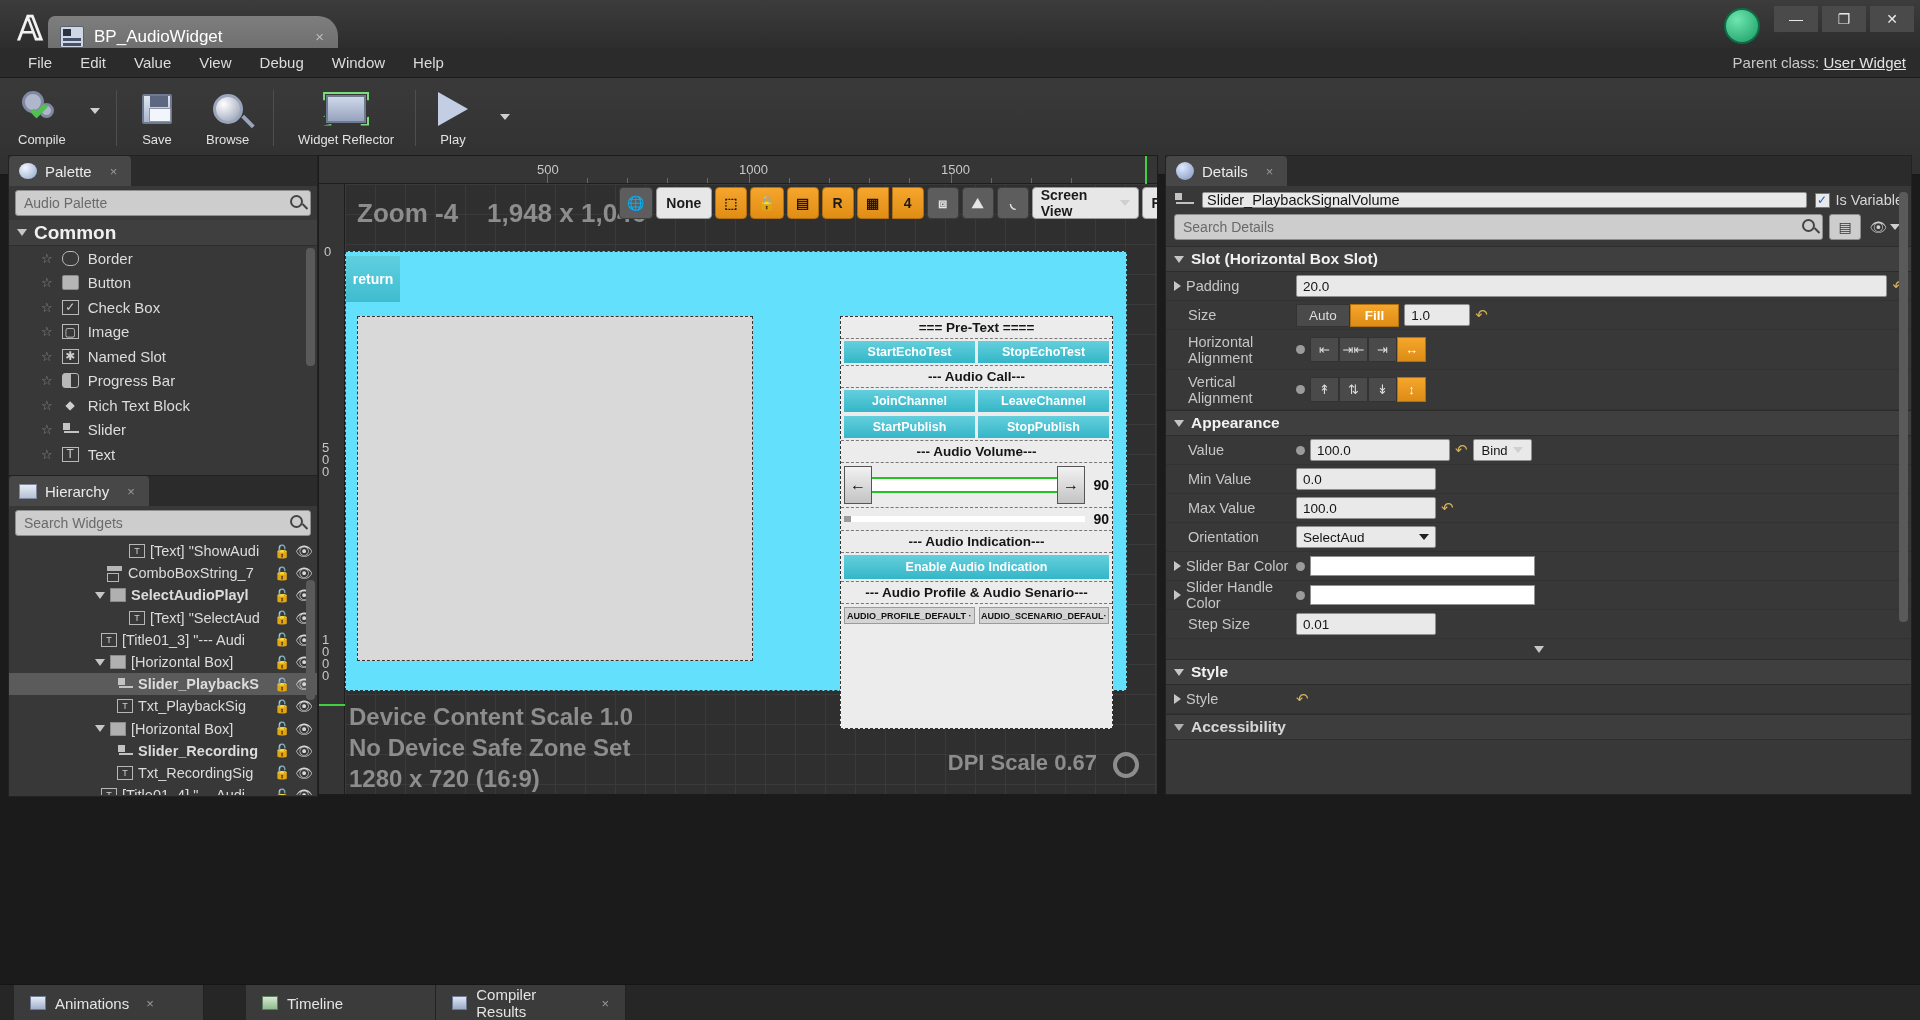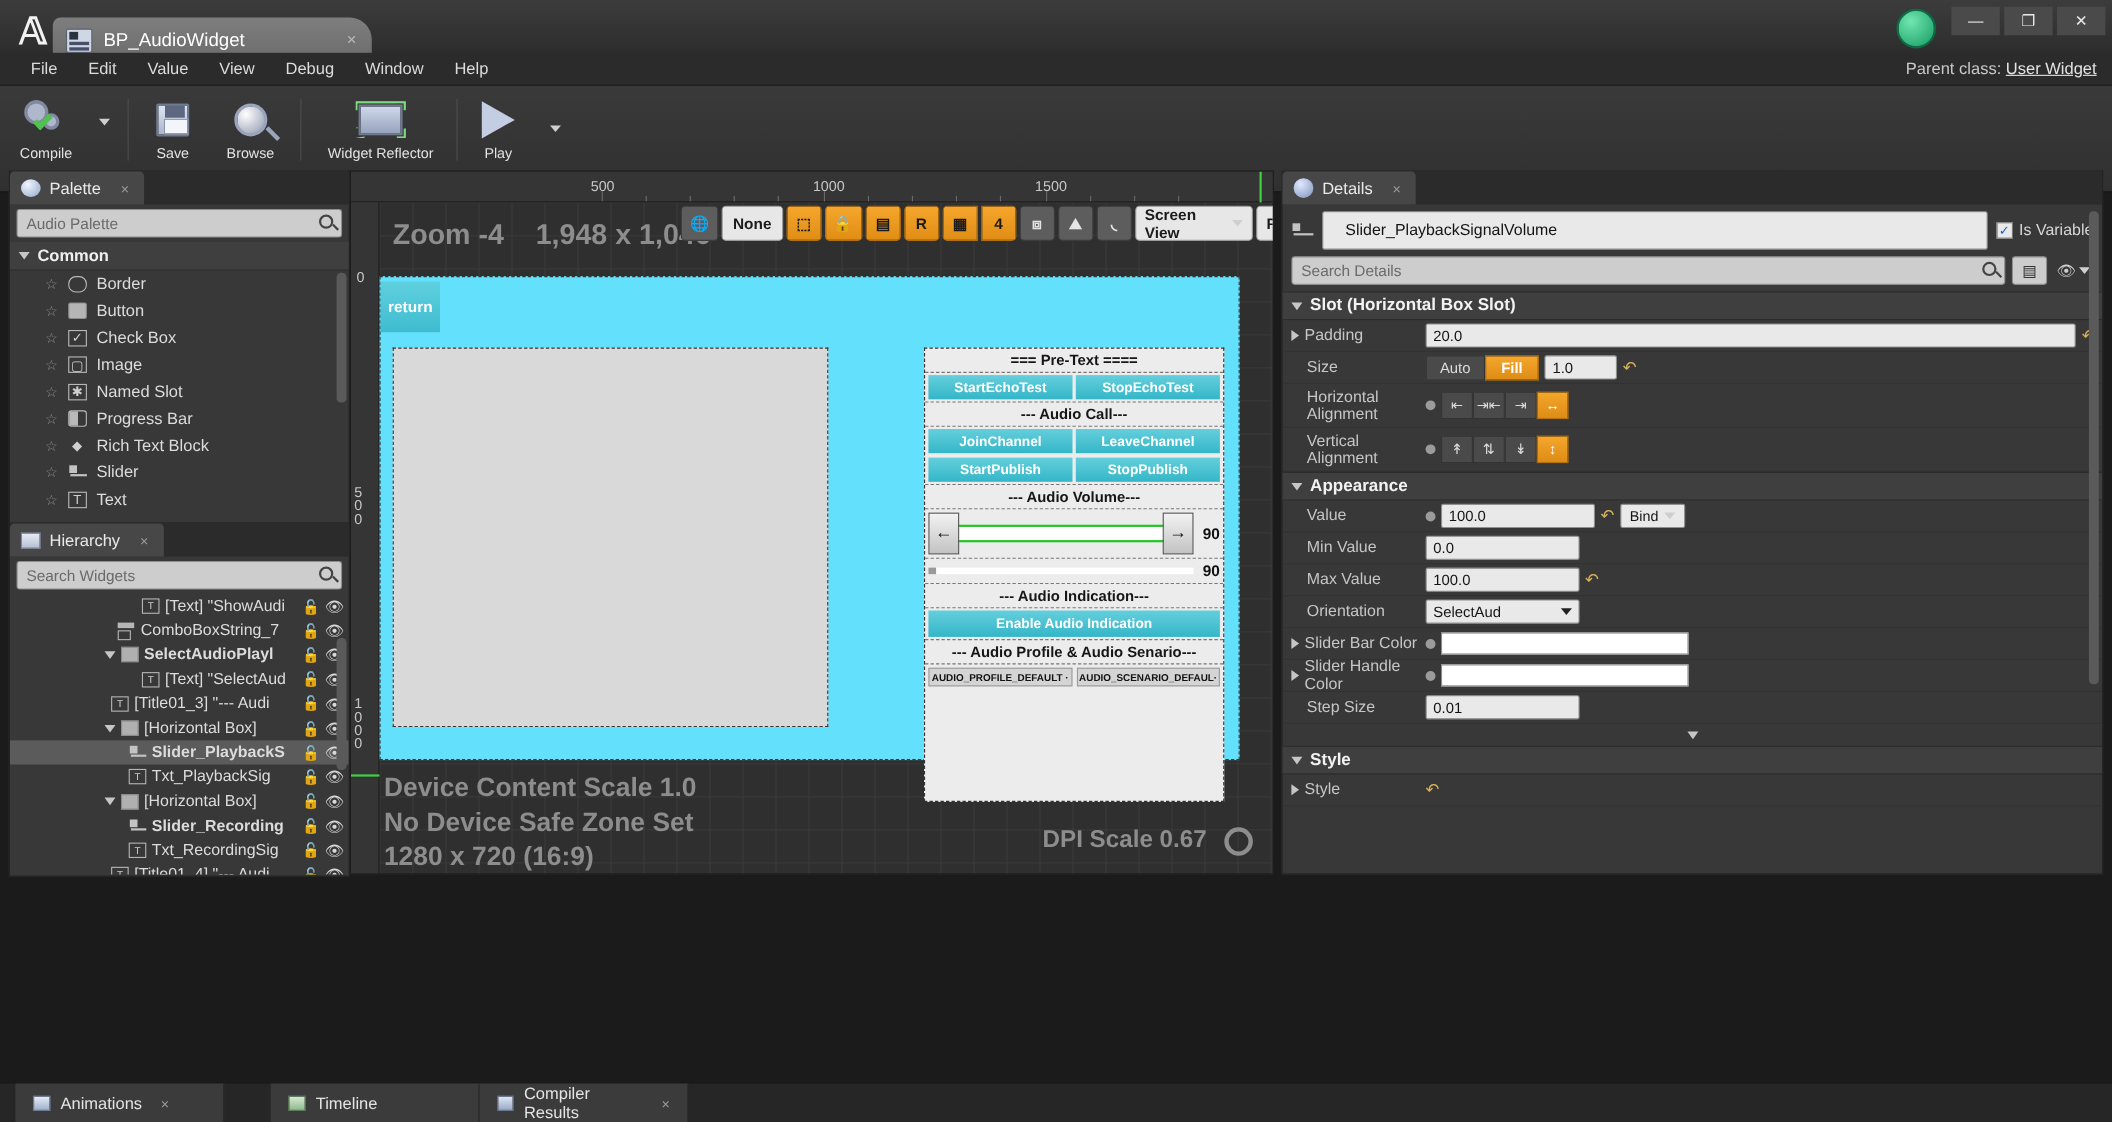--- a/index.html
+++ b/index.html
@@ -92,21 +92,21 @@
     border-radius:4px 4px 0 0; font-size:15px; color:#eaeaea; }
   .panel-tab .x { margin-left:10px; color:#9a9a9a; font-size:13px; }
   .srch { height:26px; margin:4px 6px; background:#cdcdcd; border:1px solid #8e8e8e; border-radius:3px;
     display:flex; align-items:center; padding:0 8px; font-size:14px; color:#6a6a6a; position:relative; }
   .srch .mg { position:absolute; right:7px; top:4px; width:13px; height:13px; border:2px solid #444;
     border-radius:50%; }
   .srch .mg:after{content:"";position:absolute;right:-5px;bottom:-4px;width:2px;height:7px;background:#444;transform:rotate(-45deg);}
 
   
   .cat-hdr { height:26px; background:#3f3f3f; display:flex; align-items:center; gap:7px;
-    padding-left:8px; font-size:15px; font-weight:bold; color:#f0f0f0; border-bottom:1px solid #2d2d2d;}
+    padding-left:8px; font-size:19px; font-weight:bold; color:#f0f0f0; border-bottom:1px solid #2d2d2d;}
   .tri-d{width:0;height:0;border-left:5px solid transparent;border-right:5px solid transparent;border-top:7px solid #c6c6c6;}
   .tri-r{width:0;height:0;border-top:5px solid transparent;border-bottom:5px solid transparent;border-left:7px solid #c6c6c6;}
   .pal-row { height:24.5px; display:flex; align-items:center; gap:9px; padding-left:32px; font-size:15px; color:#dcdcdc;}
   .pal-row .star { color:#8d8d8d; font-size:13px; }
   .pal-ico { width:17px; height:15px; display:flex; align-items:center; justify-content:center;
     font-size:12px; color:#cfcfcf; }
   .pal-ico.box { border:1.5px solid #b9b9b9; border-radius:7px; }
   .pal-ico.btn { background:#b5b5b5; border:1px solid #8b8b8b; border-radius:2px;}
   .pal-ico.sq { border:1.5px solid #b9b9b9; }
   .pal-ico.pb { border:1.5px solid #b9b9b9; border-radius:3px; background:linear-gradient(90deg,#b9b9b9 55%,transparent 55%);}
@@ -599,22 +599,22 @@
   <div class="panel" style="left:1165px;top:155px;width:747px;height:640px;">
     <div class="panel-tabrow">
       <div class="panel-tab">
         <span style="width:18px;height:18px;border-radius:50%;background:radial-gradient(circle at 35% 30%,#dfe9ff,#7e92bb);"></span>
         <span>Details</span>
         <span class="x">×</span>
       </div>
     </div>
     <div style="display:flex;align-items:center;gap:8px;padding:6px 8px;">
       <span class="pal-ico sl" style="width:20px;height:16px;"></span>
-      <span style="flex:1;height:35px;background:#e9e9e9;border:1px solid #8f8f8f;border-radius:2px;
-        display:flex;align-items:center;padding:0 20px;font-size:14.5px;color:#141414;">Slider_PlaybackSignalVolume</span>
+      <span style="flex:1;height:16px;background:#e9e9e9;border:1px solid #8f8f8f;border-radius:2px;
+        display:flex;align-items:center;padding:0 4px;font-size:14.5px;color:#141414;">Slider_PlaybackSignalVolume</span>
       <span style="display:flex;align-items:center;gap:6px;font-size:14.5px;color:#d6d6d6;">
         <span style="width:15px;height:15px;background:#e9e9e9;border:1px solid #777;color:#1c66c9;
           font-size:12px;display:flex;align-items:center;justify-content:center;">✓</span>
         <span>Is Variable</span>
       </span>
     </div>
     <div style="display:flex;align-items:center;gap:6px;padding:0 8px 6px;">
       <div class="srch" style="flex:1;margin:0;">
         <span>Search Details</span>
         <span class="mg"></span>
@@ -748,20 +748,24 @@
     </div>
     <div class="d-row">
       <div class="d-lbl">
         <span class="tri-r"></span>
         <span>Style</span>
       </div>
       <div class="d-val">
           <span class="reset">↶</span>
         </div>
     </div>
+    <div class="d-hdr" style="opacity:.85;">
+      <span class="tri-d"></span>
+      <span>Accessibility</span>
+    </div>
     <div class="scrollbar" style="right:3px;top:36px;height:430px;"></div>
   </div>
 
   <div class="bottombar">
     <div class="btab" style="left:14px;width:190px;">
       <span style="width:16px;height:14px;background:linear-gradient(#e6ecf7,#9fb0cd);border:1px solid #6f7b92;"></span>
       <span>Animations</span>
       <span class="x">×</span>
     </div>
     <div class="btab" style="left:246px;width:190px;">

